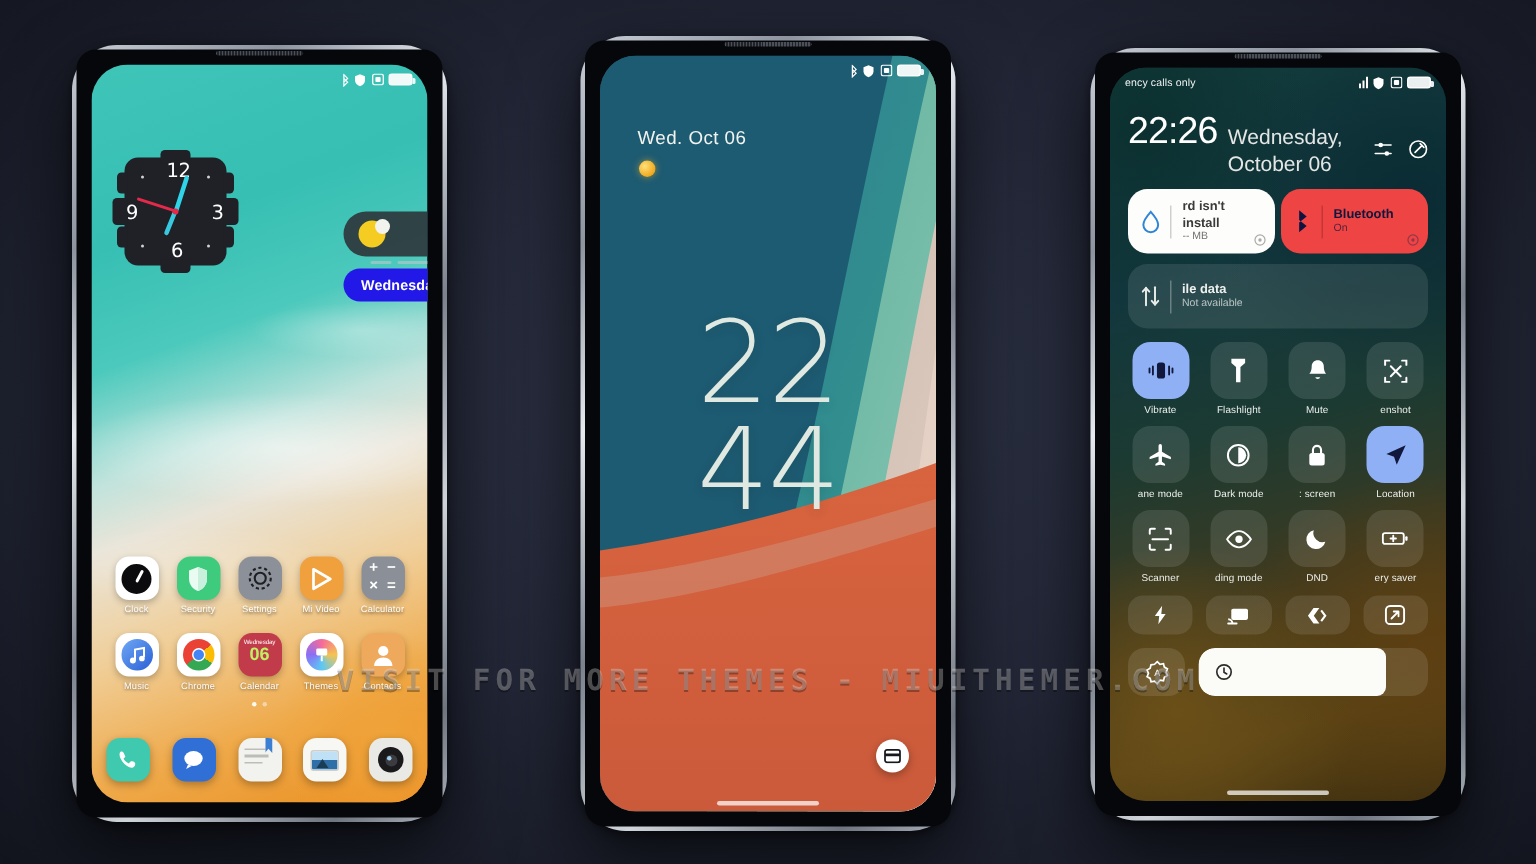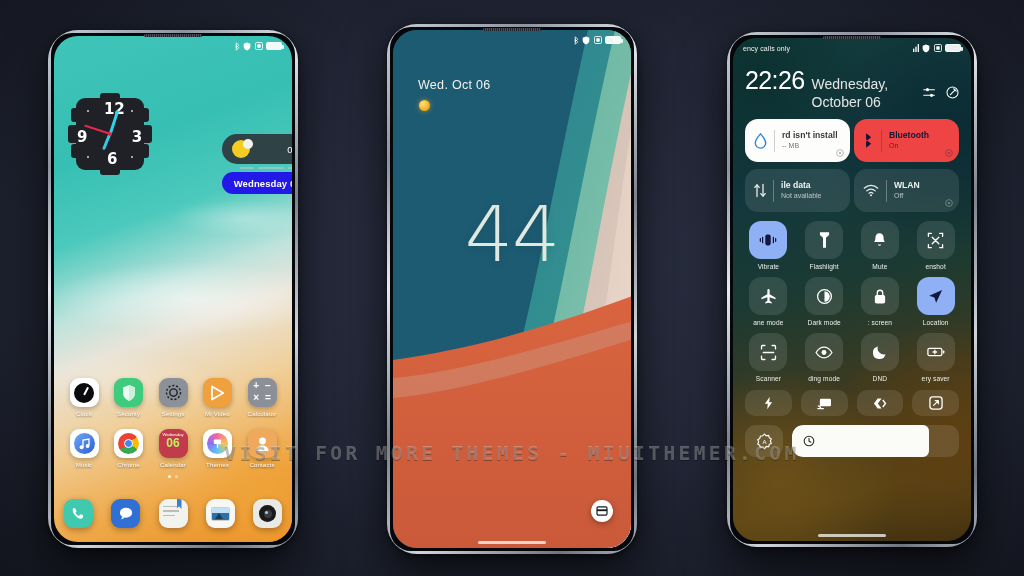--- a/index.html
+++ b/index.html
@@ -16,23 +16,23 @@
   
   .phone {
     position: absolute;
     border-radius: 30px;
     background: linear-gradient(135deg,#c9ced6 0%,#8d949f 18%,#e6eaef 34%,#7b828d 54%,#cfd4da 72%,#6f757f 90%,#aeb4bd 100%);
     padding: 3px;
     box-shadow: 0 18px 46px rgba(0,0,0,.65), 0 2px 6px rgba(0,0,0,.5);
   }
   .phone-inner {
     width: 100%; height: 100%;
-    border-radius: 21px;
+    border-radius: 13px;
     background: #06070a;
-    padding: 3px;
+    padding: 10px;
     overflow: hidden;
     position: relative;
   }
   .screen {
     width: 100%; height: 100%;
     border-radius: 24px;
     overflow: hidden;
     position: relative;
   }
   .speaker {
@@ -105,21 +105,21 @@
   .clock-face {
     position:absolute; inset:0;
     background:#1f2127; border-radius:9px;
   }
   .clock-tab {
     position:absolute; background:#1f2127;
   }
   .clock-num {
     position:absolute; color:#fff;
     font-family:"DejaVu Sans", sans-serif;
-    font-size:15px; font-weight:700; letter-spacing:-.3px;
+    font-size:13px; font-weight:400; letter-spacing:-.3px;
   }
   .hand { position:absolute; left:50%; top:50%; transform-origin: 50% 100%; border-radius:2px; }
 
   
   .wxw {
     position:absolute; left:168px; top:98px;
     width: 104px; height: 30px;
     background: rgba(44,48,54,.88);
     border-radius: 15px;
     display:flex; align-items:center; padding: 0 10px;
@@ -534,20 +534,21 @@
               <rect x="3.4" y="3.4" width="5.2" height="5.2" rx="1" fill="#fff"></rect>
             </svg>
           <div class="sb-batt"></div>
         </div>
       </div>
 
       <div class="lock-date">Wed. Oct  06</div>
       <div class="lock-sun"></div>
 
       <div class="lock-time">
+        <div>22</div>
         <div>44</div>
       </div>
 
       <div class="lock-btn">
         <svg width="12" height="10" viewBox="0 0 14 12">
             <rect x="1" y="1" width="12" height="10" rx="1.6" fill="none" stroke="#16181c" stroke-width="1.4"></rect>
             <rect x="1" y="4" width="12" height="2.2" fill="#16181c"></rect>
           </svg>
       </div>
 
@@ -641,39 +642,20 @@
                   <path d="M9 1.5V13"></path>
                   <path d="M6.8 10.6 9 13l2.2-2.4"></path>
                 </g>
               </svg>
             <div class="cc-sep"></div>
             <div class="cc-big-txt">
               <div class="cc-big-t1">ile data</div>
               <div class="cc-big-t2">Not available</div>
             </div>
           </div>
-          <div class="cc-big dim">
-            <svg width="16" height="13" viewBox="0 0 18 14">
-                <g fill="none" stroke="#e9ece9" stroke-width="1.4" stroke-linecap="round">
-                  <path d="M1.4 4.4a11 11 0 0 1 15.2 0"></path>
-                  <path d="M4.2 7.4a7 7 0 0 1 9.6 0"></path>
-                  <path d="M6.8 10.2a3.3 3.3 0 0 1 4.4 0"></path>
-                </g>
-                <circle cx="9" cy="12.4" r="1.1" fill="#e9ece9"></circle>
-              </svg>
-            <div class="cc-sep"></div>
-            <div class="cc-big-txt">
-              <div class="cc-big-t1">WLAN</div>
-              <div class="cc-big-t2">Off</div>
-            </div>
-            <svg class="cc-corner" width="8" height="8" viewBox="0 0 10 10">
-                <circle cx="5" cy="5" r="4.2" fill="none" stroke="#dfe3df" stroke-width="1"></circle>
-                <circle cx="5" cy="5" r="1.4" fill="#dfe3df"></circle>
-              </svg>
-          </div>
         </div>
 
         <div class="cc-grid">
           <div class="cc-row">
             <div class="cc-tile">
               <div class="cc-sq on">
                 <svg width="18" height="16" viewBox="0 0 20 16">
                     <rect x="7" y="2" width="6" height="12" rx="2" fill="#12183c"></rect>
                     <g stroke="#12183c" stroke-width="1.4" stroke-linecap="round">
                       <path d="M4 5v6M1.5 6.5v3M16 5v6M18.5 6.5v3"></path>

